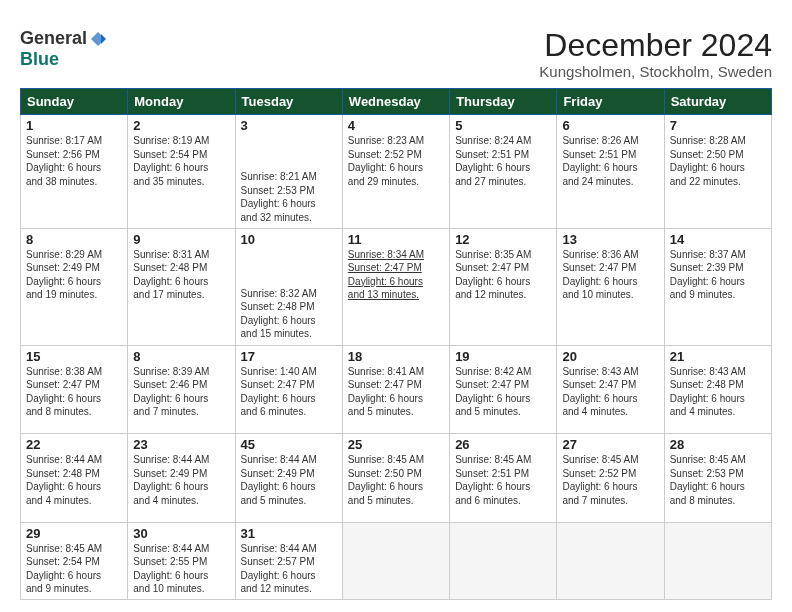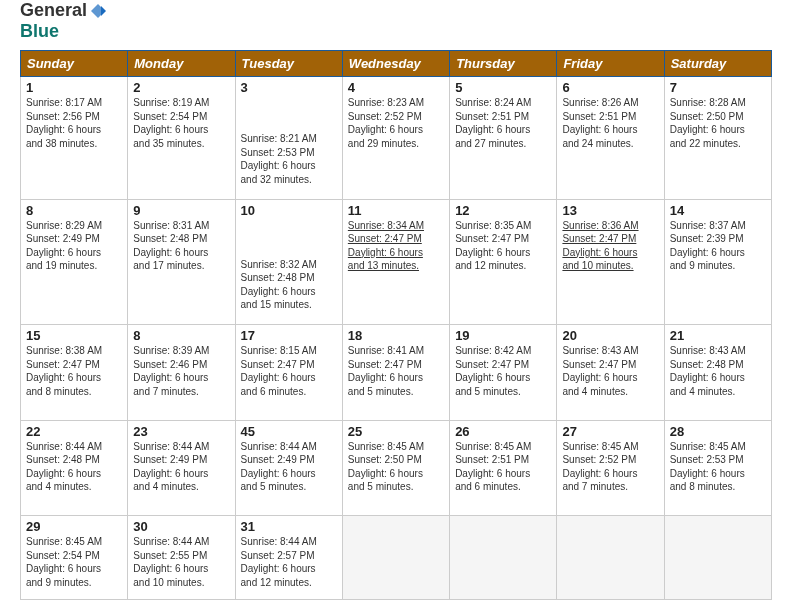--- a/index.html
+++ b/index.html
@@ -6,21 +6,21 @@
     body {
       font-family: Arial, sans-serif;
       background: #fff;
       width: 792px;
       height: 612px;
       overflow: hidden;
     }
     .page {
       width: 792px;
       height: 612px;
-      padding: 0 20px 12px 20px;
+      padding: 28px 20px 12px 20px;
       display: flex;
       flex-direction: column;
     }
     .header {
       display: flex;
       align-items: flex-start;
       justify-content: space-between;
       margin-bottom: 8px;
     }
     .logo {
@@ -59,28 +59,27 @@
     .location {
       font-size: 15px;
       color: #555;
     }
     .calendar {
       width: 100%;
       border-collapse: collapse;
       flex: 1;
     }
     .calendar th {
-      background: #a16207;
+      background: #14532d;
       color: #fff;
       font-size: 13px;
       font-weight: bold;
       padding: 5px 6px;
       border: 1px solid #1a5a9a;
       text-align: left;
-      font-style: italic;
     }
     .calendar td {
       border: 1px solid #ccc;
       vertical-align: top;
       padding: 3px 5px;
       font-size: 10.2px;
       color: #333;
       background: #fff;
       width: calc(100% / 7);
     }
@@ -113,20 +112,24 @@
   <div class="header">
     <div class="logo">
       <div class="logo-text">
         <span class="logo-general">General</span>
         <svg class="logo-icon" viewBox="0 0 18 18">
           <path d="M9 2 L16 9 L9 16 L2 9 Z" fill="#1a6bbf" opacity="0.7"></path>
           <path d="M12 4 L17 9 L12 14" fill="#1a6bbf"></path>
         </svg>
       </div>
       <span class="logo-blue">Blue</span>
+    </div>
+    <div class="title-block">
+      <div class="month-title">December 2024</div>
+      <div class="location">Kungsholmen, Stockholm, Sweden</div>
     </div>
   </div>
 
   <table class="calendar">
     <thead>
       <tr>
         <th>Sunday</th>
         <th>Monday</th>
         <th>Tuesday</th>
         <th>Wednesday</th>
@@ -218,21 +221,21 @@
           </td>
           <td>
             <span class="day-num">12</span>
             <div class="day-info" style="white-space: pre-line;">Sunrise: 8:35 AM
 Sunset: 2:47 PM
 Daylight: 6 hours
 and 12 minutes.</div>
           </td>
           <td>
             <span class="day-num">13</span>
-            <div class="day-info" style="white-space: pre-line; text-decoration: underline;">Sunrise: 8:36 AM
+            <div class="day-info" style="white-space: pre-line;">Sunrise: 8:36 AM
 Sunset: 2:47 PM
 Daylight: 6 hours
 and 10 minutes.</div>
           </td>
           <td>
             <span class="day-num">14</span>
             <div class="day-info" style="white-space: pre-line;">Sunrise: 8:37 AM
 Sunset: 2:39 PM
 Daylight: 6 hours
 and 9 minutes.</div>
@@ -248,21 +251,21 @@
           </td>
           <td>
             <span class="day-num">8</span>
             <div class="day-info" style="white-space: pre-line;">Sunrise: 8:39 AM
 Sunset: 2:46 PM
 Daylight: 6 hours
 and 7 minutes.</div>
           </td>
           <td>
             <span class="day-num">17</span>
-            <div class="day-info" style="white-space: pre-line;">Sunrise: 8:15 AM
+            <div class="day-info" style="white-space: pre-line;">Sunrise: 1:40 AM
 Sunset: 2:47 PM
 Daylight: 6 hours
 and 6 minutes.</div>
           </td>
           <td>
             <span class="day-num">18</span>
             <div class="day-info" style="white-space: pre-line;">Sunrise: 8:41 AM
 Sunset: 2:47 PM
 Daylight: 6 hours
 and 5 minutes.</div>

